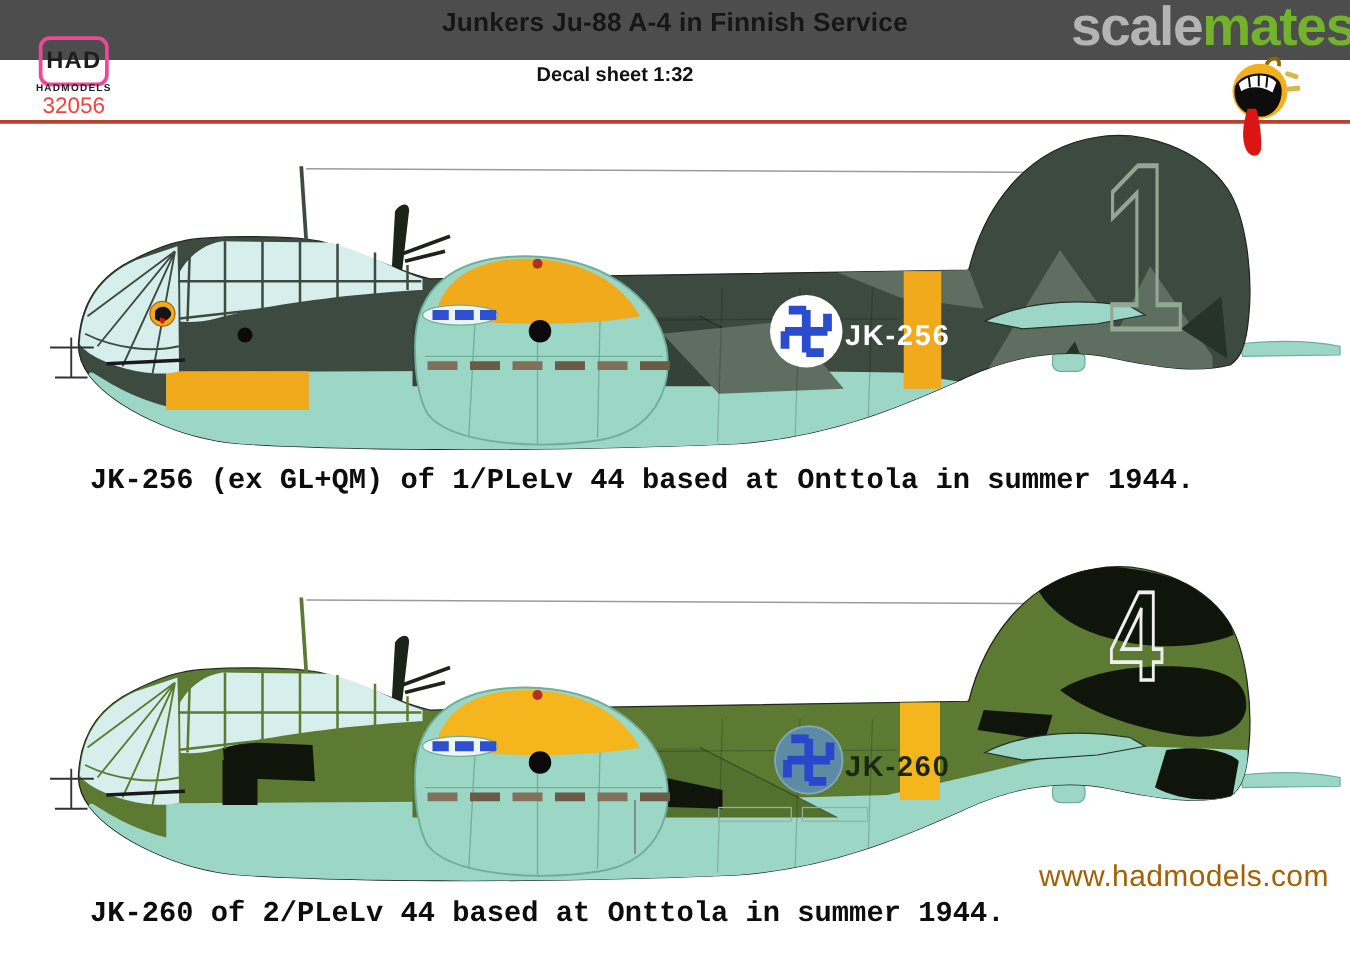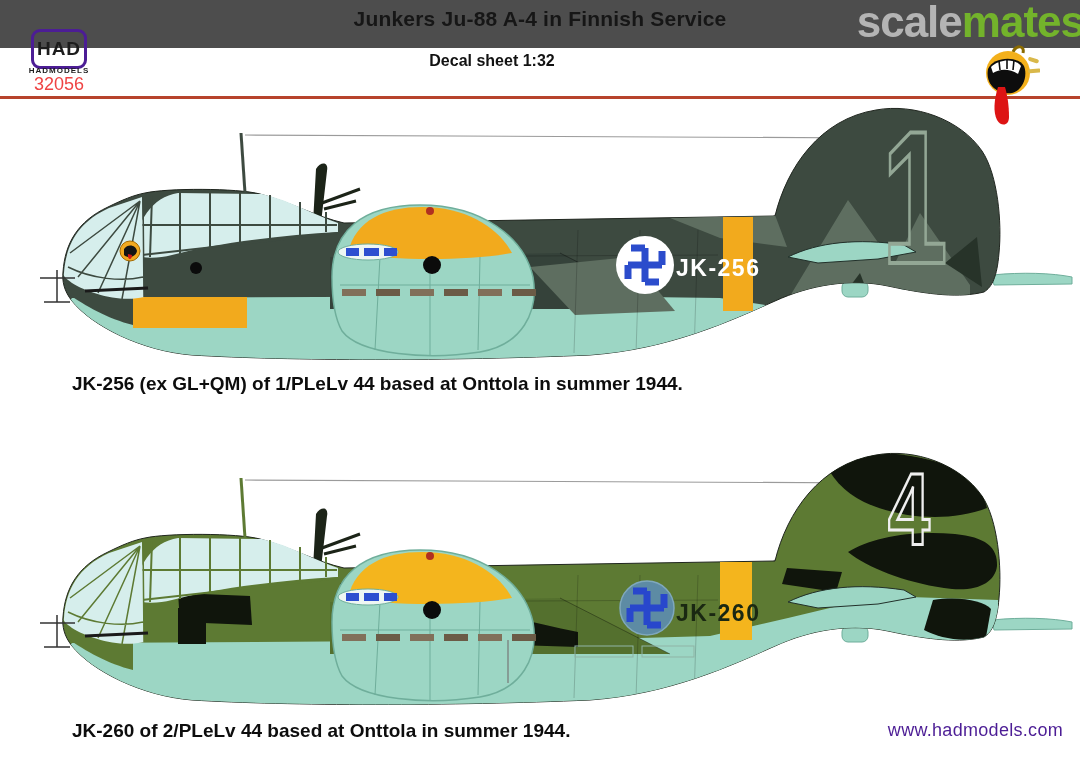--- a/index.html
+++ b/index.html
@@ -13,48 +13,48 @@
     display:flex;align-items:flex-end;justify-content:center;
     font-size:21px;font-weight:600;color:#161616;letter-spacing:.2px;padding-bottom:16px;box-sizing:border-box;
   }
   .subtitle{
     position:absolute;left:0;top:52px;width:984px;text-align:center;
     font-size:16px;font-weight:600;color:#121212;
   }
   .divider{position:absolute;left:0;top:96px;width:1080px;height:3px;}
   .brandbox{
     position:absolute;left:31px;top:29px;width:50px;height:34px;
-    border:3px solid #4c1d95;border-radius:9px;background:transparent;
+    border:3px solid #ec4899;border-radius:9px;background:transparent;
     display:flex;align-items:center;justify-content:center;
     font-weight:bold;font-size:19px;color:#1d1d1d;letter-spacing:1px;
   }
   .brandsub{
     position:absolute;left:22px;top:66px;width:74px;text-align:center;
     font-family:Liberation Sans, sans-serif;
     font-size:8px;font-weight:bold;letter-spacing:1px;color:#1d1d1d;
   }
   .brandcode{
     position:absolute;left:22px;top:74px;width:74px;text-align:center;
     font-size:18px;color:#ef4444;
   }
   .scalemates{
     position:absolute;top:-2px;right:-4px;height:50px;
     font-size:44px;font-weight:bold;letter-spacing:-1px;line-height:48px;white-space:nowrap;
   }
   .smiley{position:absolute;left:982px;top:44px;width:58px;height:86px;}
   .caption{
     position:absolute;left:72px;
-    font-family:Liberation Sans, sans-serif;
-    font-size:19px;font-weight:bold;color:#0d0d0d;line-height:24px;white-space:nowrap;
+    font-family:Liberation Mono, monospace;
+    font-size:23px;font-weight:bold;color:#0d0d0d;line-height:24px;white-space:nowrap;
   }
   .caption.c1{top:372px;}
   .caption.c2{top:719px;}
   .weburl{
-    position:absolute;top:720px;right:17px;
-    font-size:18px;color:#4c1d95;letter-spacing:.3px;
+    position:absolute;top:688px;right:17px;
+    font-size:24px;color:#a16207;letter-spacing:.3px;
   }
   .acsvg{position:absolute;left:30px;width:1050px;height:262px;}
   .acsvg.a1{top:105px;}
   .acsvg.a2{top:450px;}
 </style>
 </head>
 <body>
 
 <div class="topbar" style="background: rgb(77, 77, 77);"></div>
 <div class="title">Junkers Ju-88 A-4 in Finnish Service</div>

